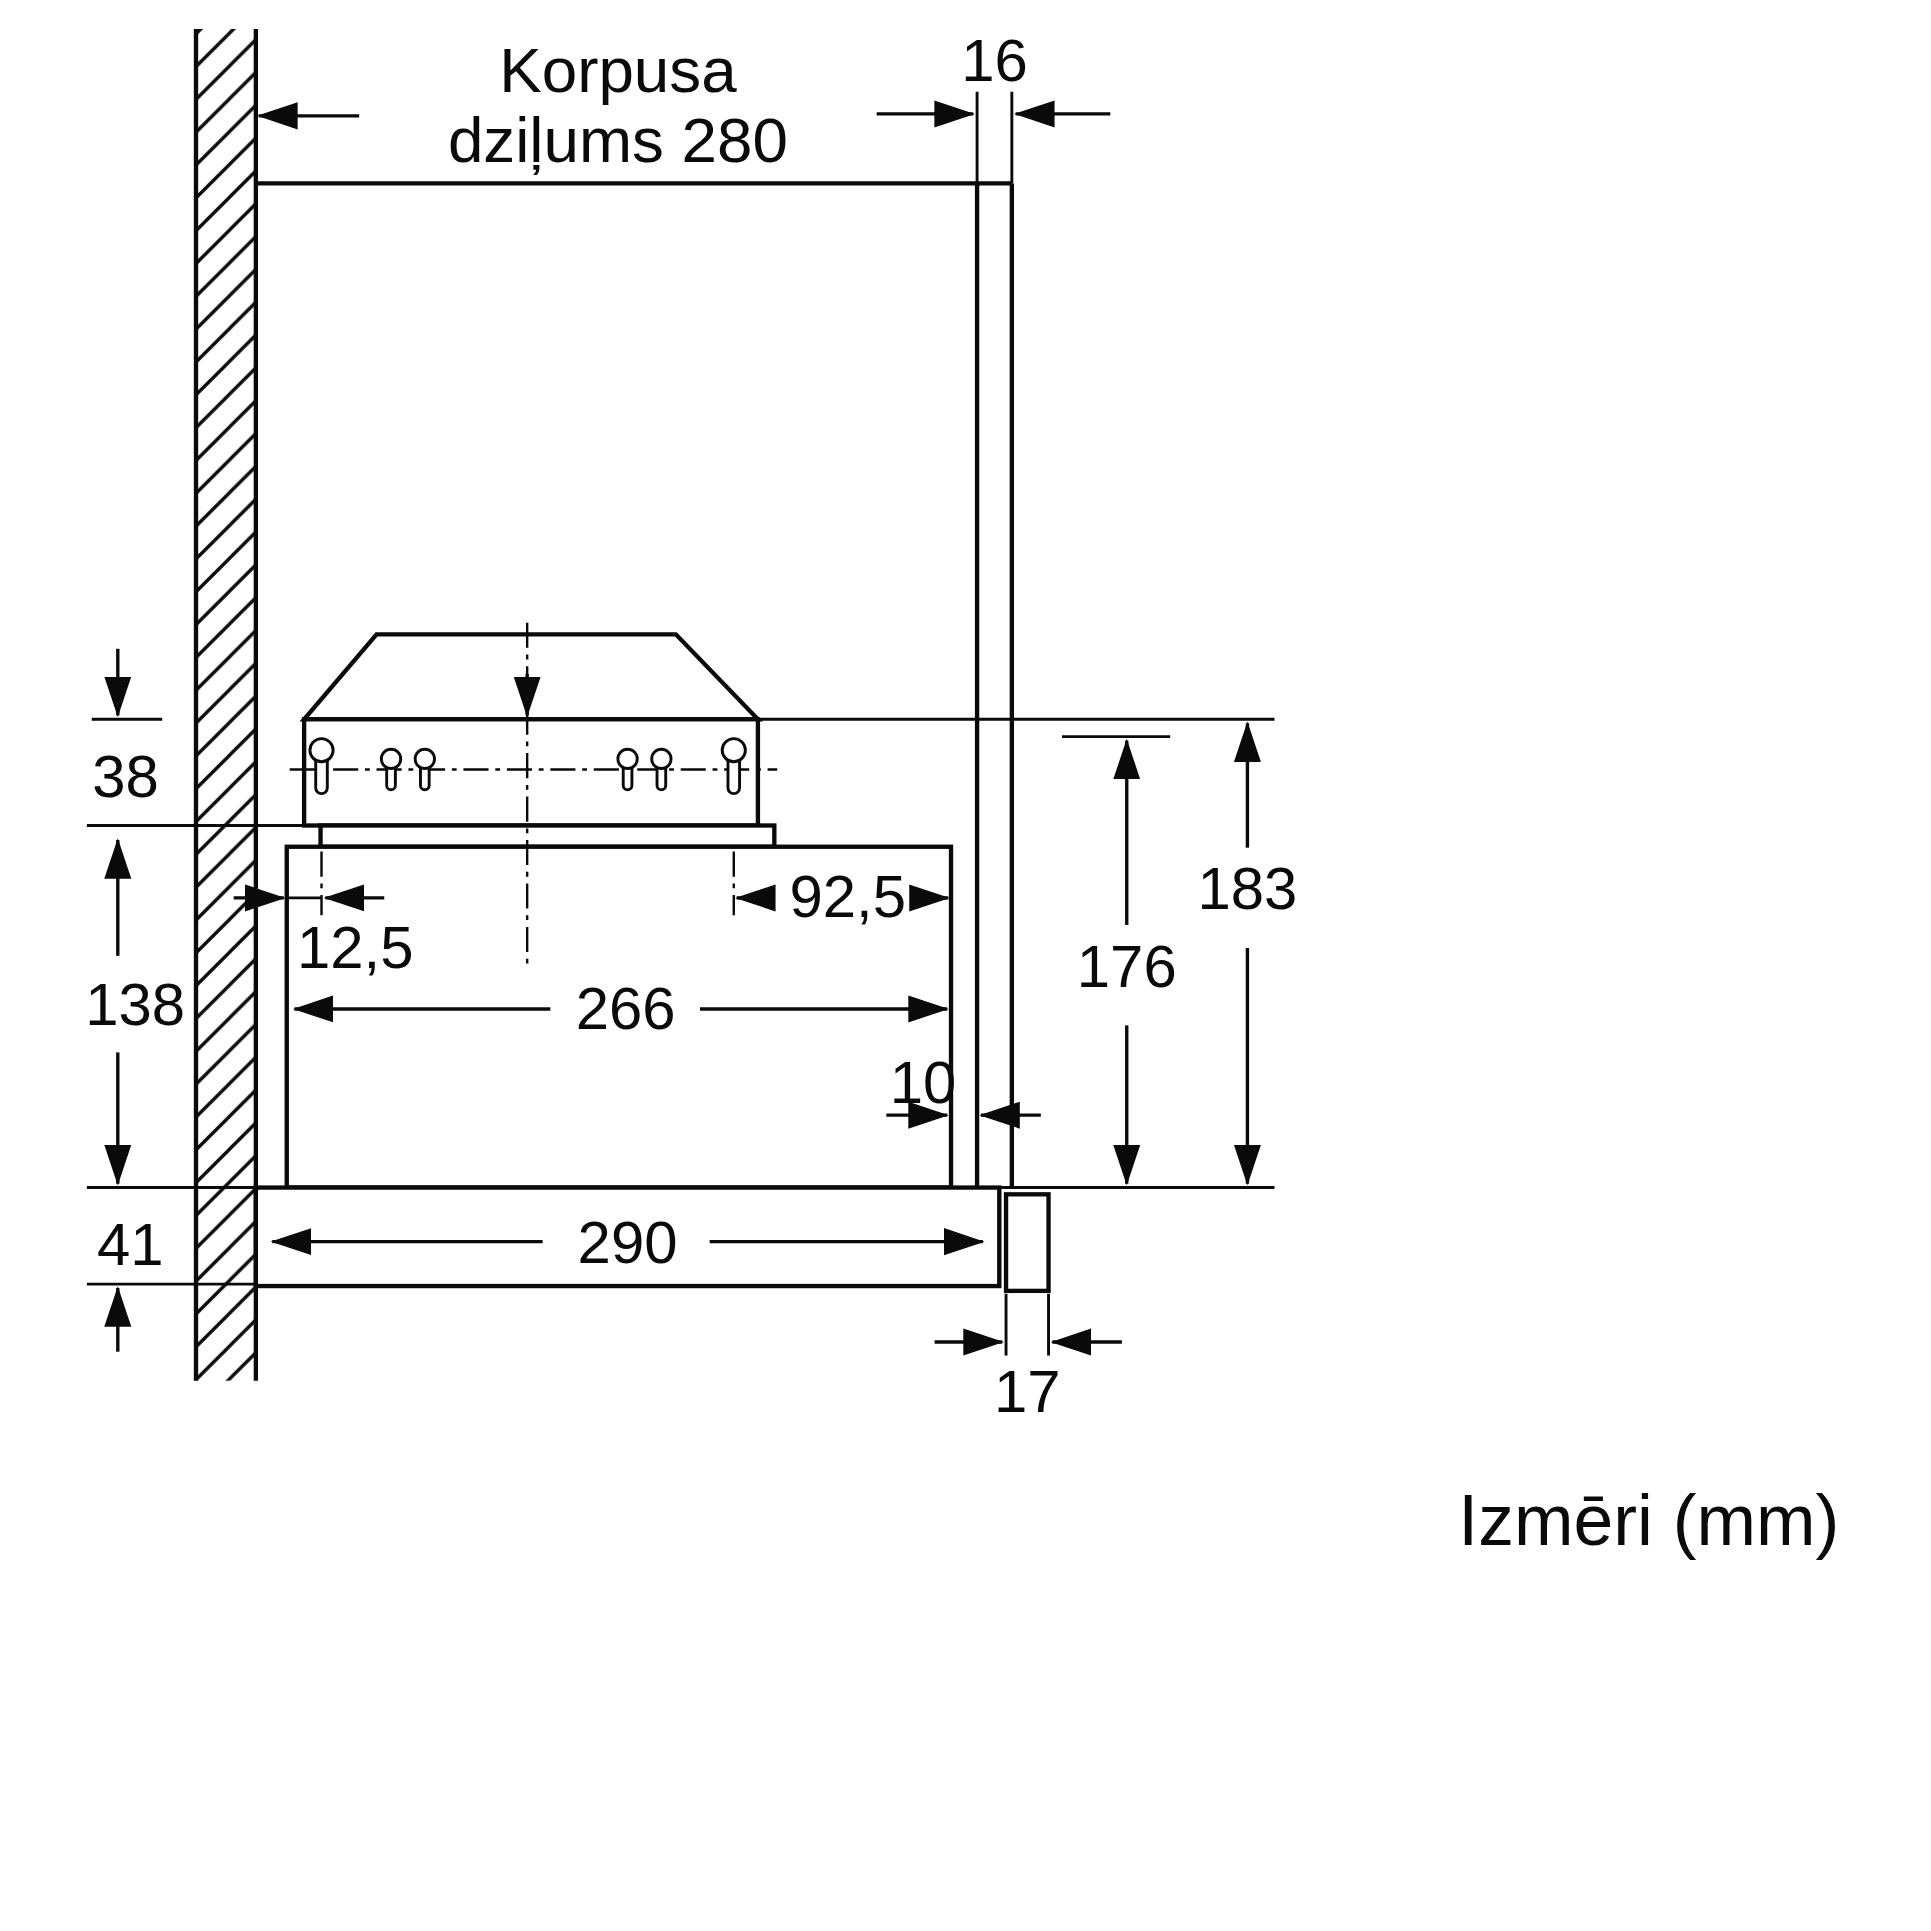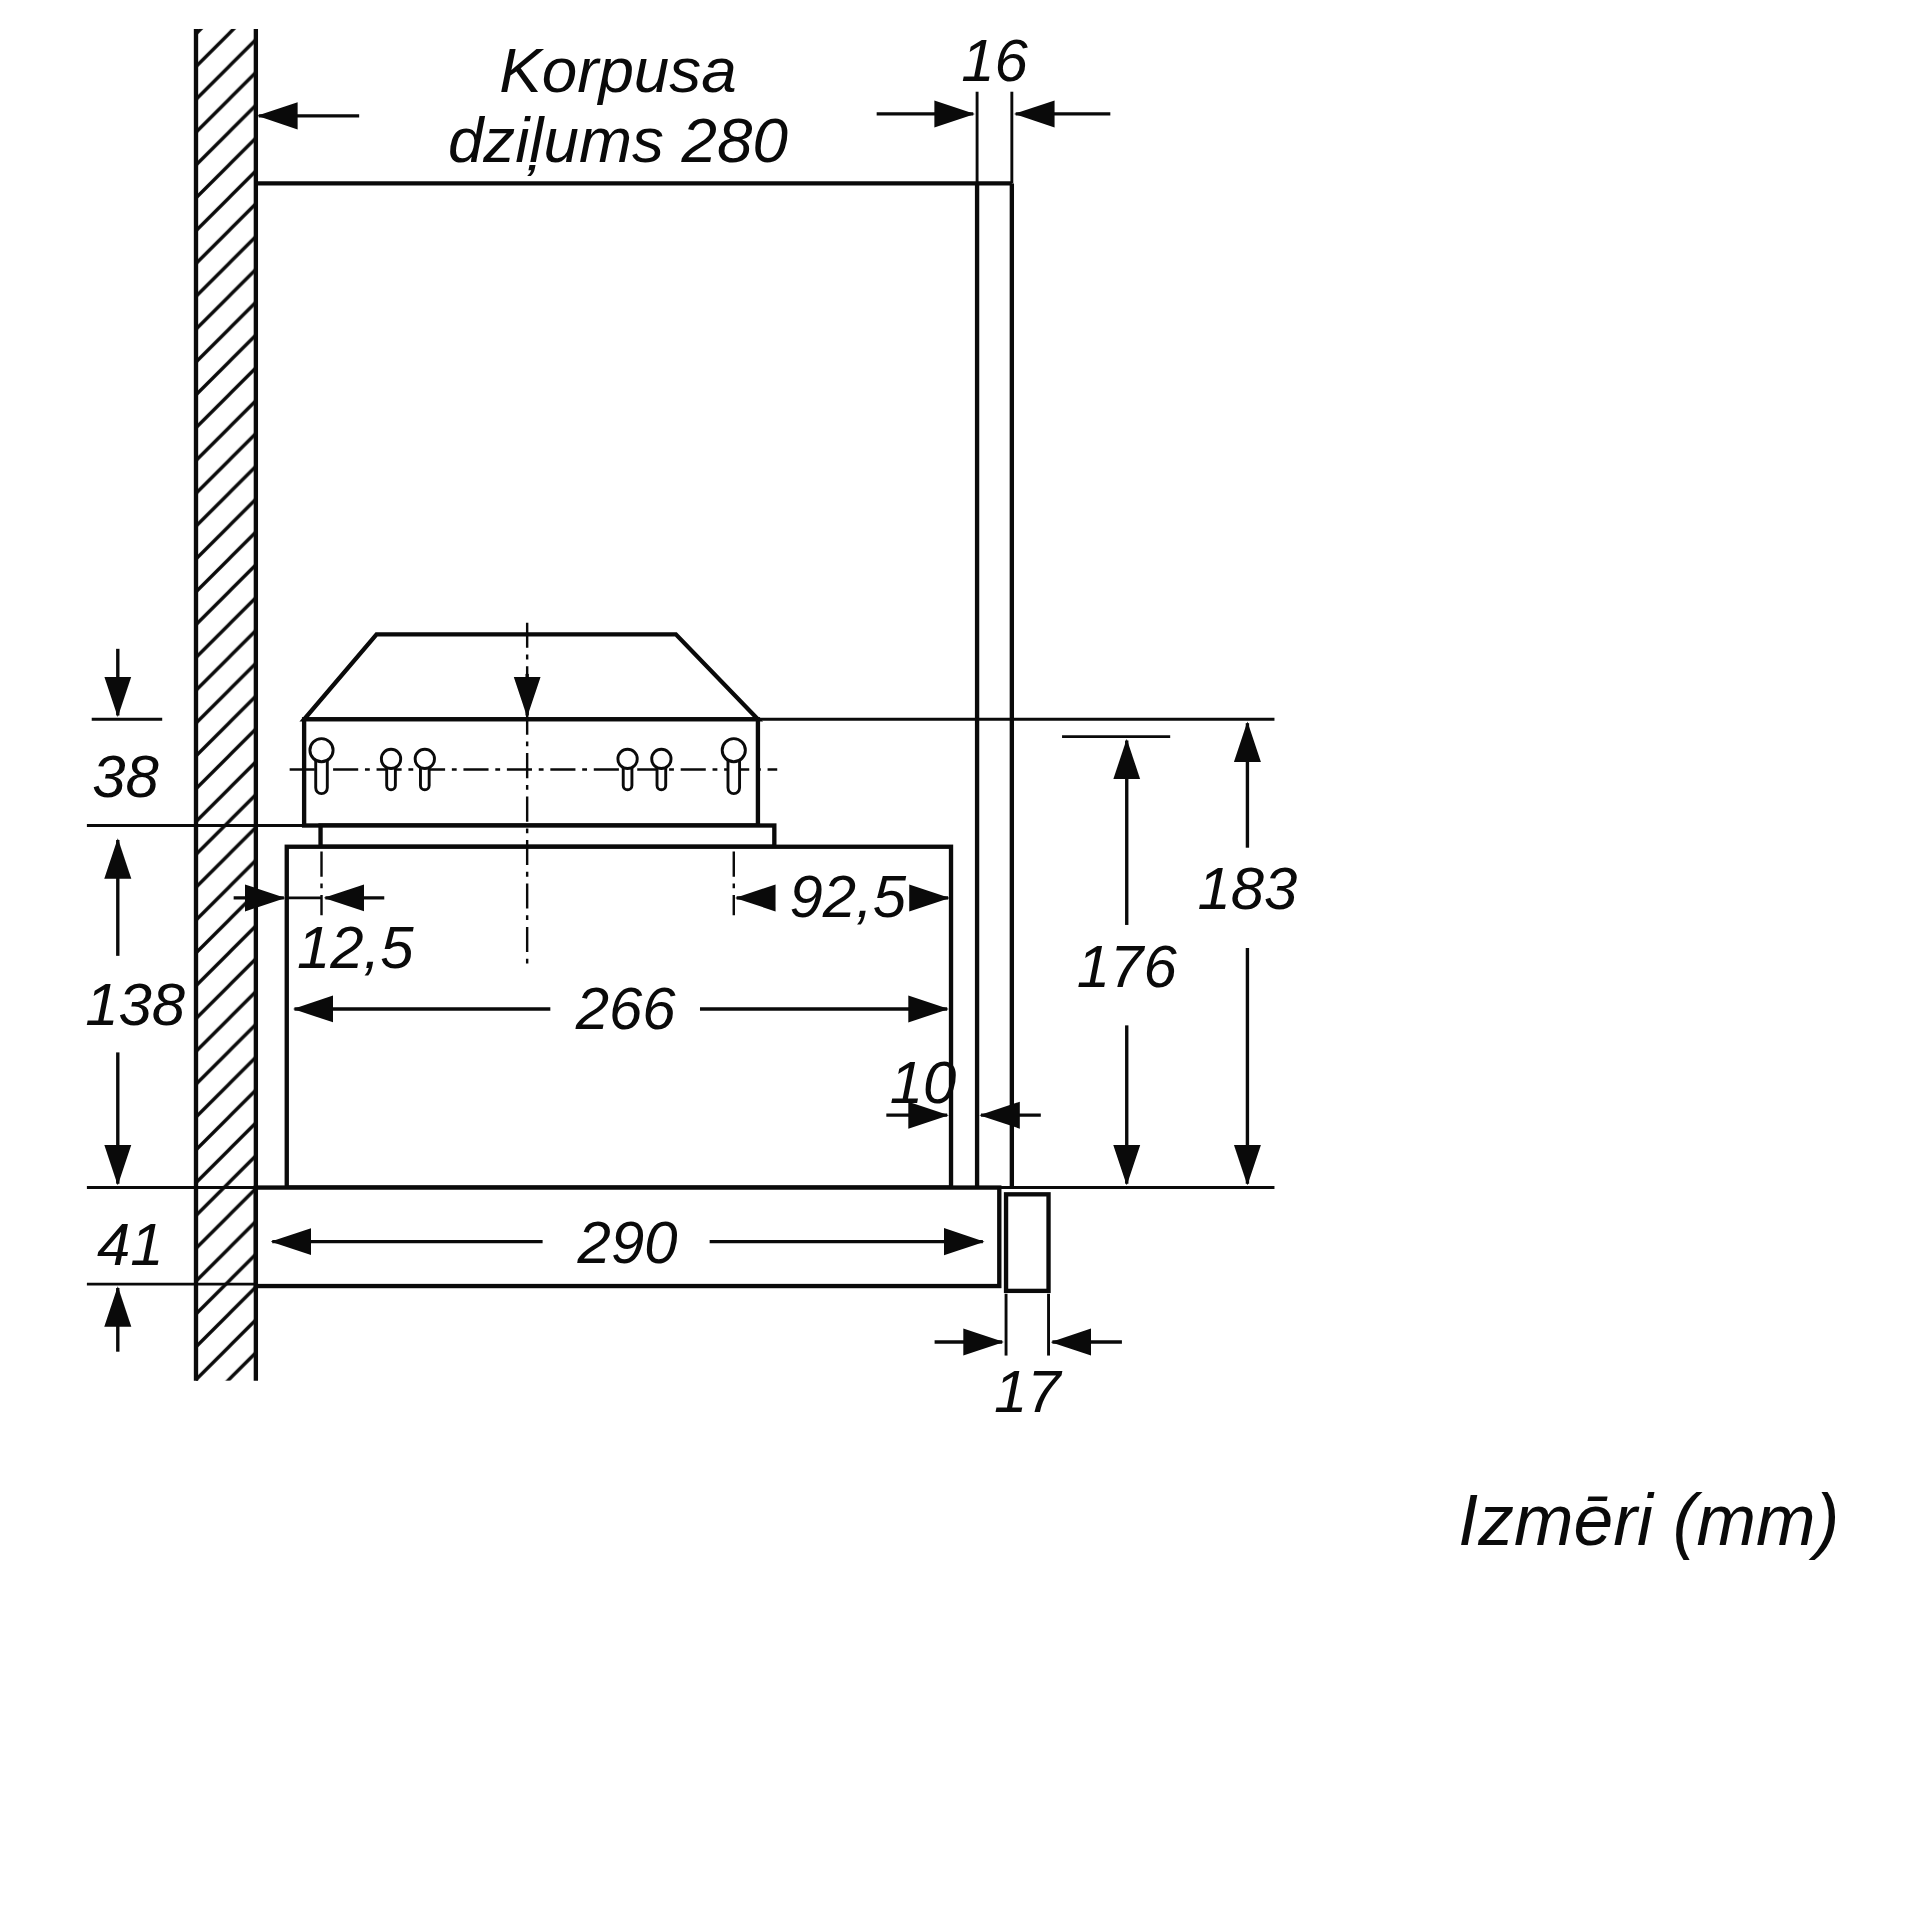--- a/index.html
+++ b/index.html
@@ -1,16 +1,16 @@
 <!DOCTYPE html>
 <html><head>
 <meta charset="utf-8">
 <style>
   html,body{margin:0;padding:0;background:#fff;}
-  .stage{width:1931px;height:1931px;position:relative;background:#fff;font-style:italic;}
+  .stage{width:1931px;height:1931px;position:relative;background:#fff;}
   svg{display:block;}
   text{font-family:"Liberation Sans","DejaVu Sans",sans-serif;fill:#0a0a0a;}
   .t-title{font-size:66px;}
   .t-dim{font-size:62px;}
   .t-footer{font-size:74px;}
   .outline{stroke:#0a0a0a;stroke-width:4.5;fill:none;}
   .outline-f{stroke:#0a0a0a;stroke-width:4.5;fill:#ffffff;}
   .dim{stroke:#0a0a0a;stroke-width:3.5;fill:none;}
   .ref{stroke:#0a0a0a;stroke-width:3;fill:none;}
   .cl{stroke:#0a0a0a;stroke-width:2.5;fill:none;stroke-dasharray:26 7 5 7;}

